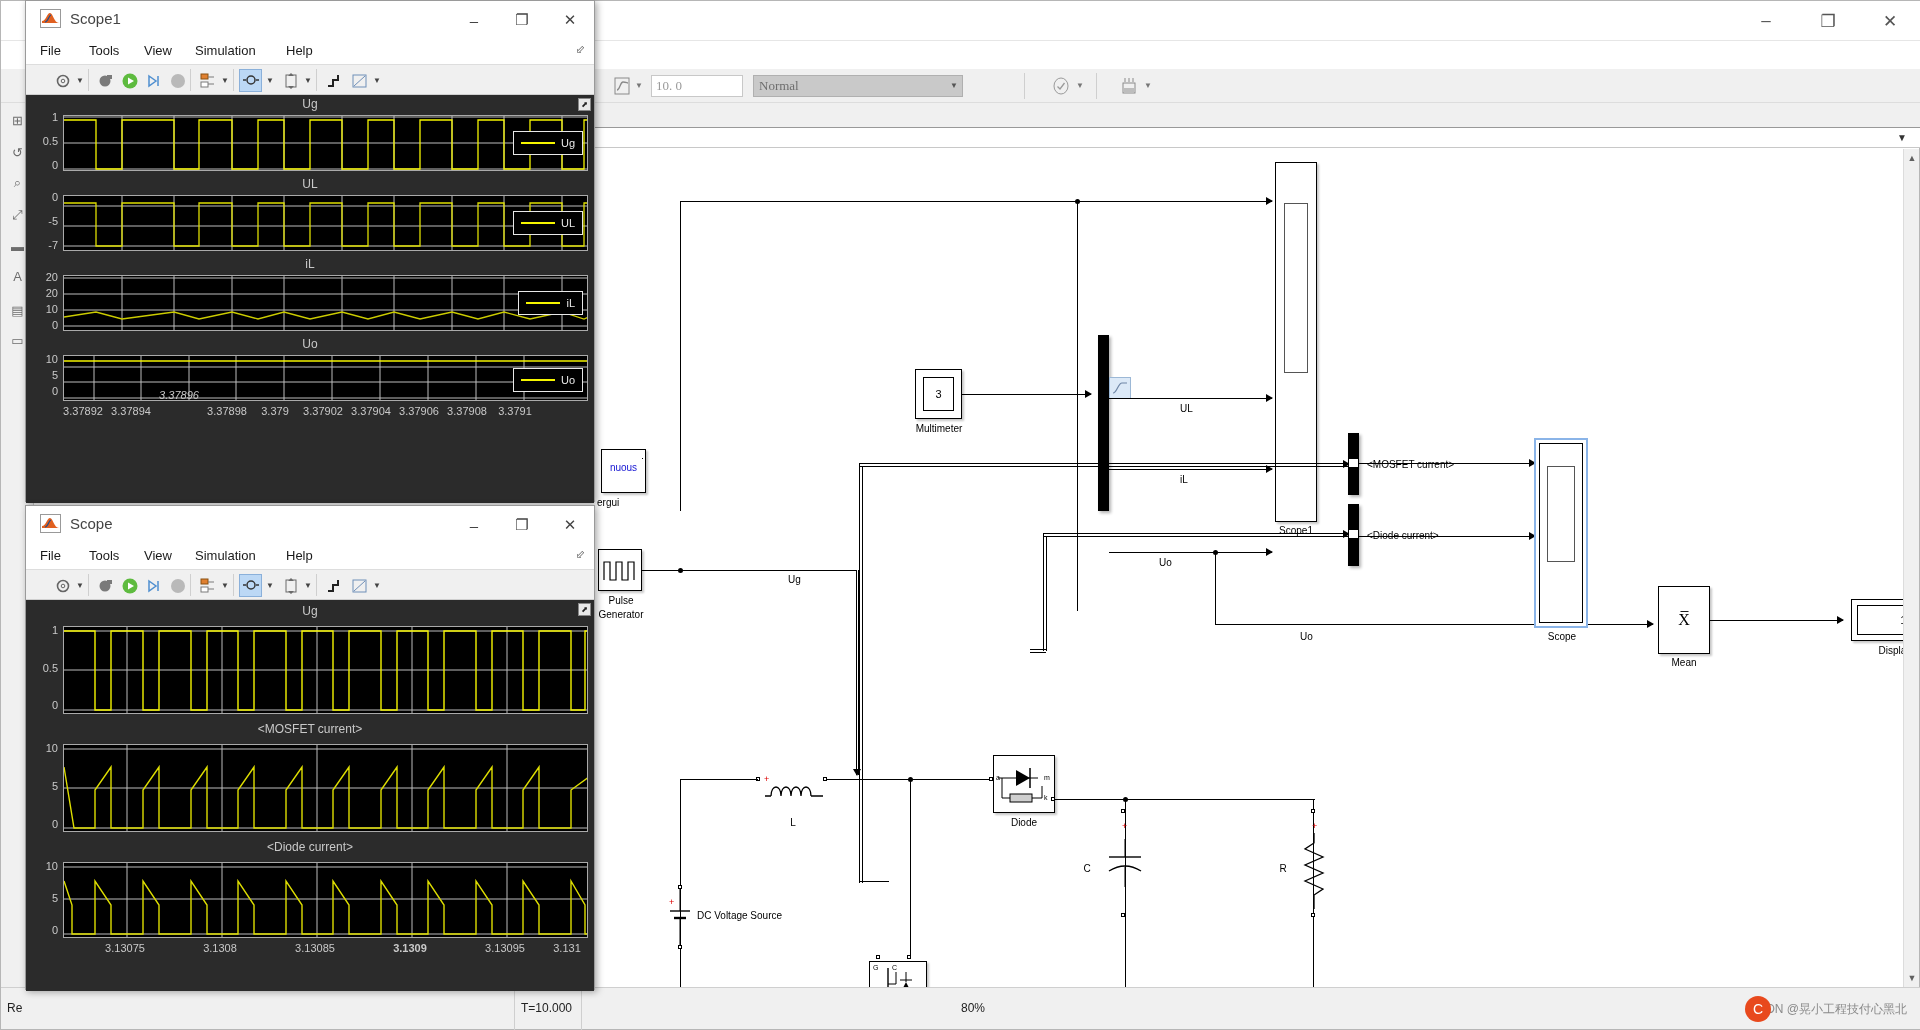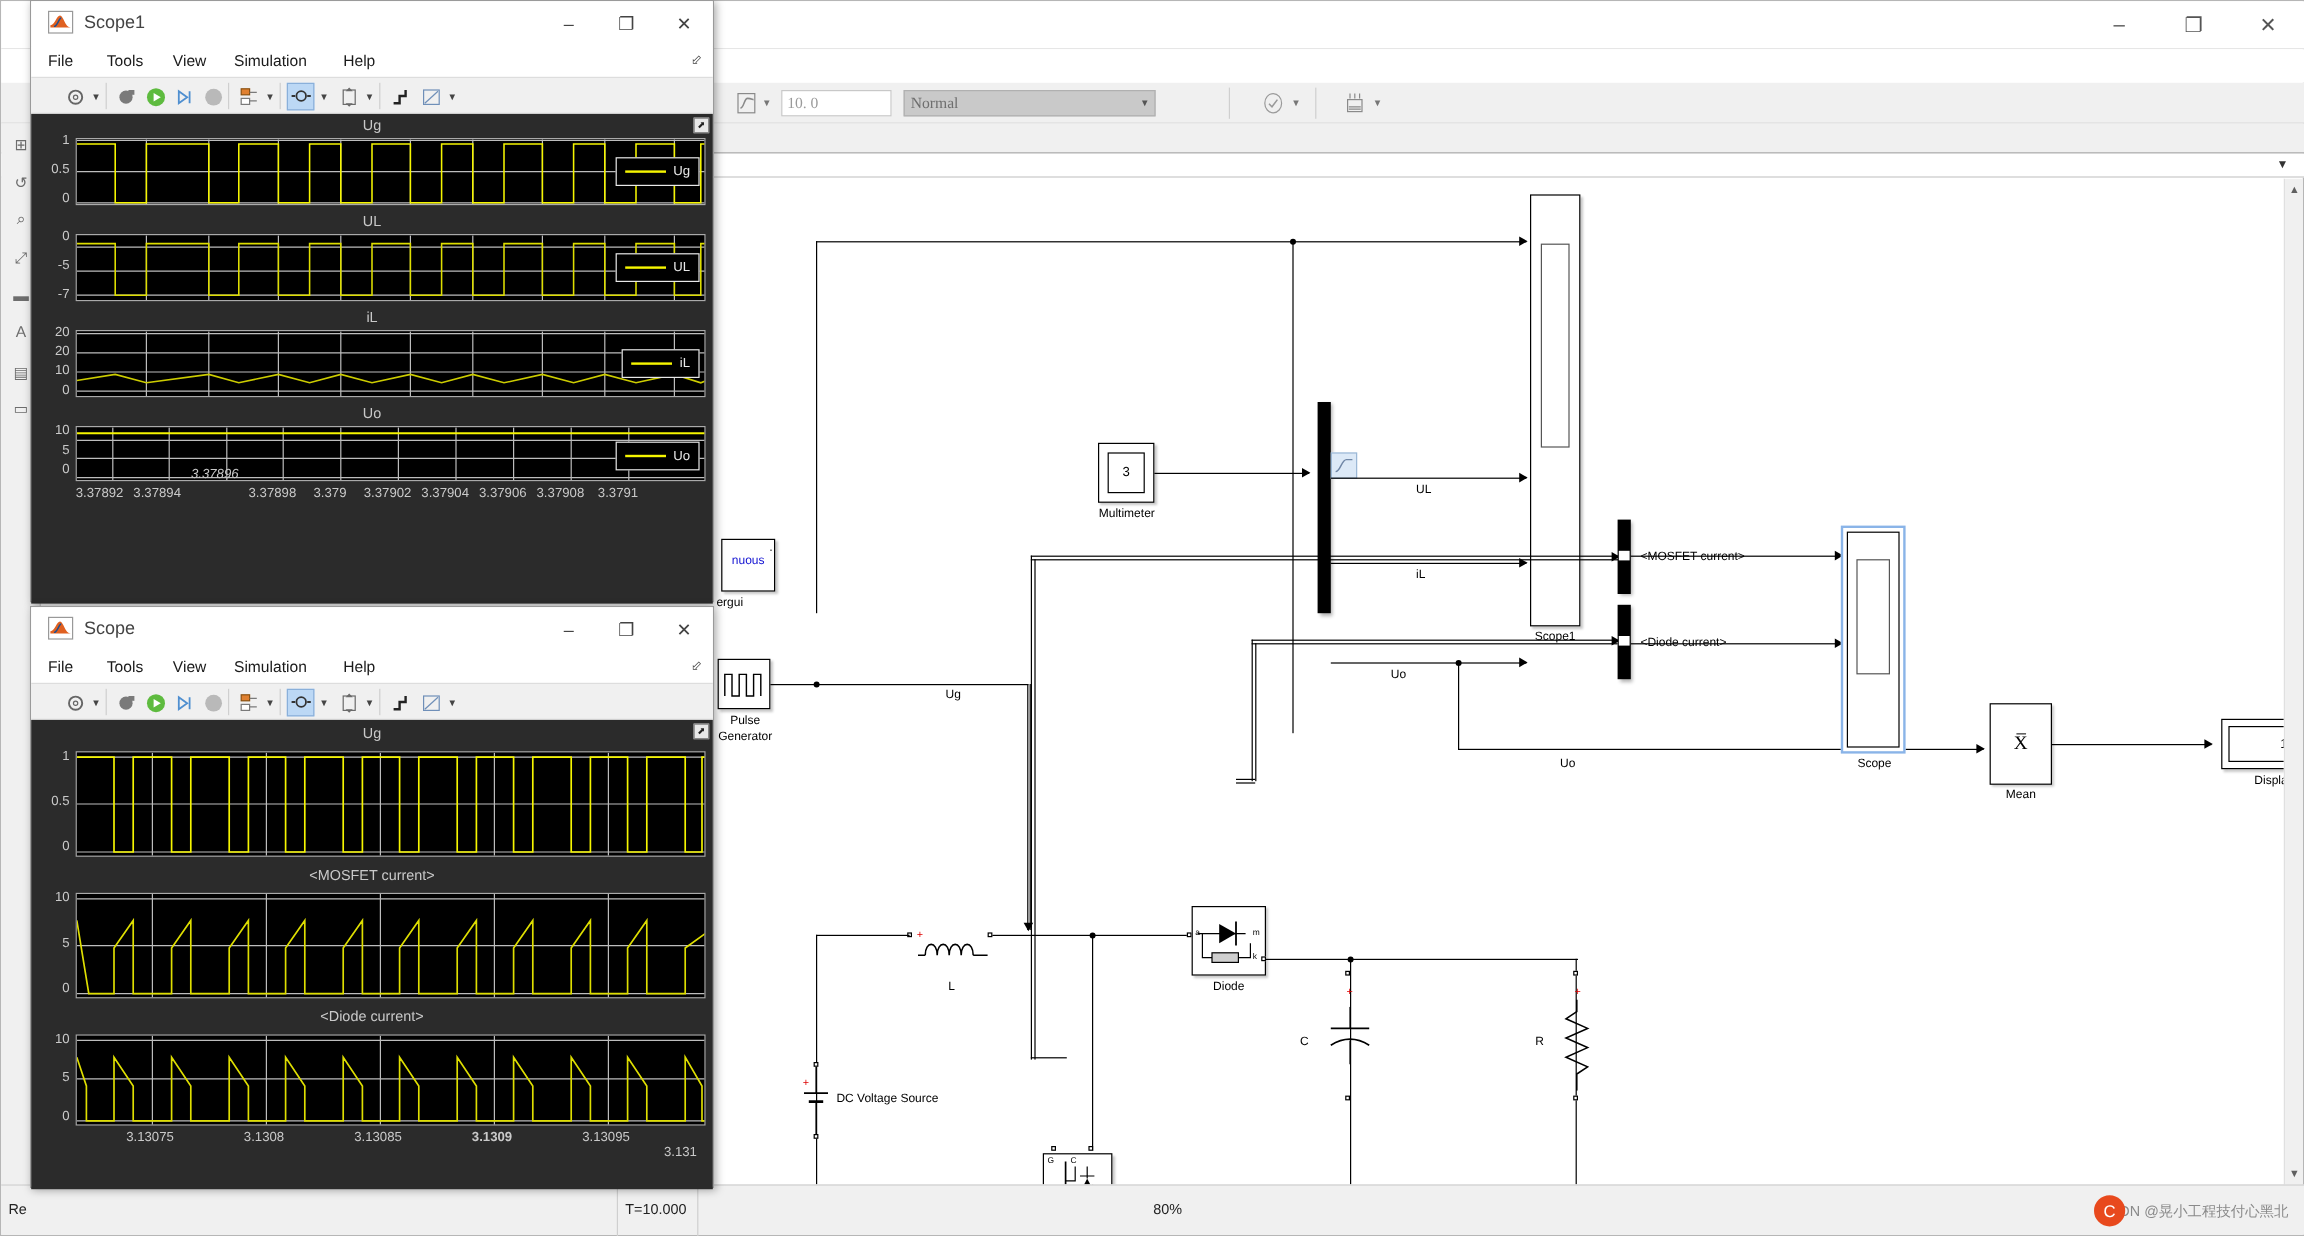--- a/index.html
+++ b/index.html
@@ -791,15 +791,15 @@
           <line x1="0" y1="71" x2="525" y2="71"></line>
         </g>
         <polyline fill="none" stroke="#dede00" stroke-width="1.4" points="0,18 8,42 8,71 31,71 31,18 47,42 47,71 79,71 79,18 95,42 95,71 127,71 127,18 143,42 143,71 174,71 174,18 190,42 190,71 222,71 222,18 238,42 238,71 269,71 269,18 285,42 285,71 317,71 317,18 333,42 333,71 364,71 364,18 380,42 380,71 412,71 412,18 428,42 428,71 459,71 459,18 475,42 475,71 507,71 507,18 521,42 521,71 525,71"></polyline>
       </svg>
     </div>
     <div class="xtick" style="left:68px;  top:342px; width:62px;">3.13075</div>
     <div class="xtick" style="left:163px; top:342px; width:62px;">3.1308</div>
     <div class="xtick" style="left:258px; top:342px; width:62px;">3.13085</div>
     <div class="xtick" style="left:353px; top:342px; width:62px;font-weight:bold;">3.1309</div>
     <div class="xtick" style="left:448px; top:342px; width:62px;">3.13095</div>
-    <div class="xtick" style="left:515px; top:342px; width:52px;margin-top:12px;">3.131</div>
+    <div class="xtick" style="left:515px; top:342px; width:52px;">3.131</div>
   </div>
 </div>
 
 </body></html>

